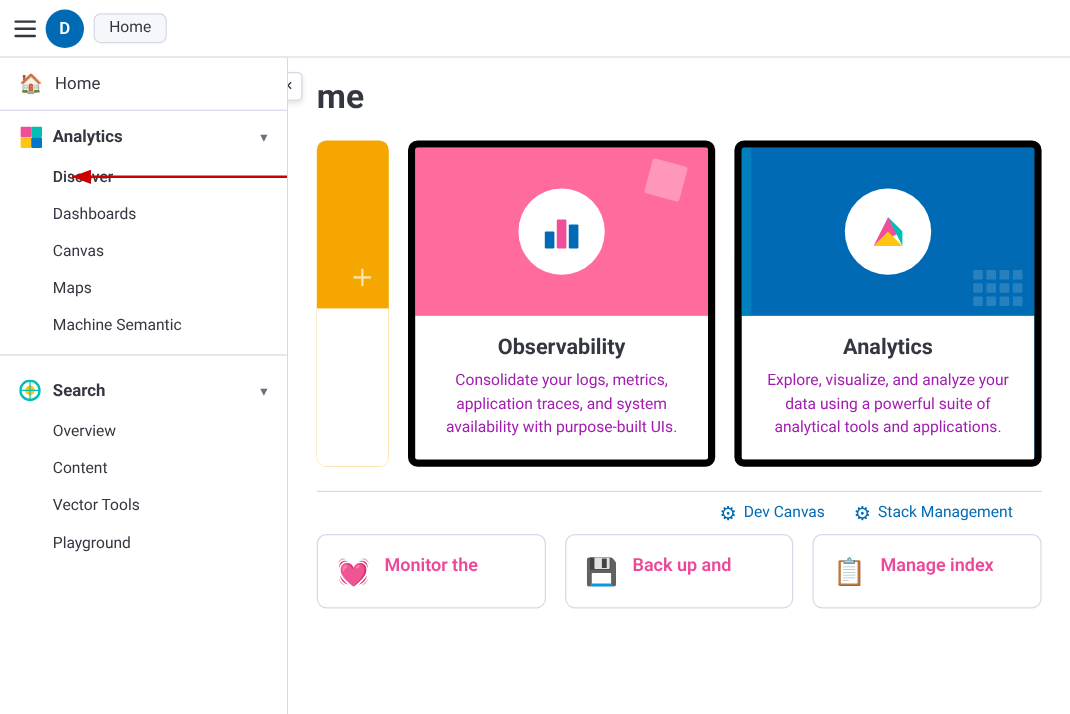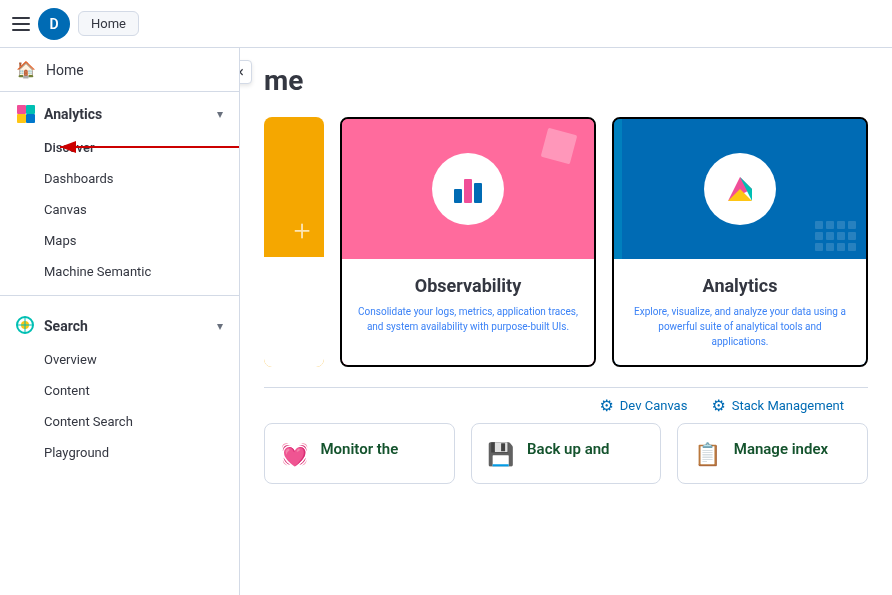--- a/index.html
+++ b/index.html
@@ -76,59 +76,59 @@
       width: 24px; height: 24px; background: #fff; border: 1px solid #d3dae6;
       border-radius: 4px; display: flex; align-items: center; justify-content: center;
       cursor: pointer; font-size: 14px; color: #343741; box-shadow: 0 2px 4px rgba(0,0,0,0.1);
     }
     .main-content { padding: 16px 24px; overflow-y: auto; height: 100%; }
     .page-title { font-size: 28px; font-weight: 700; color: #343741; margin-bottom: 20px; }
 
     
     .cards-row { display: flex; gap: 16px; margin-bottom: 20px; }
     .card {
-      flex: 1; border-radius: 8px; overflow: hidden; border: 2px solid #000000;
+      flex: 1; border-radius: 8px; overflow: hidden; border: 6px solid #000000;
       display: flex; flex-direction: column; min-width: 0;
     }
     .card-pink { background: #FF6B9D; }
     .card-blue { background: #006BB4; }
 
     .card-header {
       height: 140px; display: flex; align-items: center; justify-content: center;
       position: relative;
     }
     .card-pink .card-header { background: #FF6B9D; }
     .card-blue .card-header { background: #006BB4; }
 
     .card-icon-circle {
       width: 72px; height: 72px; background: #fff; border-radius: 50%;
       display: flex; align-items: center; justify-content: center;
     }
     .card-body { background: #fff; padding: 16px; flex: 1; }
     .card-title { font-size: 18px; font-weight: 700; color: #343741; margin-bottom: 8px; text-align: center; }
-    .card-desc { font-size: 10px; color: #3b82f6; text-align: center; line-height: 1.5; }
+    .card-desc { font-size: 13px; color: #a21caf; text-align: center; line-height: 1.5; }
 
     
     .bottom-bar {
       display: flex; align-items: center; justify-content: flex-end;
       padding: 8px 24px; border-top: 1px solid #d3dae6; gap: 24px; flex-shrink: 0;
     }
     .bottom-link {
       display: flex; align-items: center; gap: 6px; font-size: 13px; color: #006BB4; cursor: pointer;
     }
     .link-icon { font-size: 16px; }
 
     
     .bottom-cards-row { display: flex; gap: 16px; }
     .bottom-card {
       flex: 1; border: 1px solid #d3dae6; border-radius: 8px; padding: 16px;
       display: flex; align-items: flex-start; gap: 12px; cursor: pointer; min-width: 0;
     }
     .bottom-card-icon { font-size: 22px; flex-shrink: 0; margin-top: 2px; }
-    .bottom-card-title { font-size: 15px; font-weight: 600; color: #14532d; }
+    .bottom-card-title { font-size: 15px; font-weight: 600; color: #ec4899; }
 
     
     .card-deco { position: absolute; opacity: 0.3; }
     .squares-deco {
       bottom: 8px; right: 10px; display: grid; grid-template-columns: repeat(4,8px); gap: 3px;
     }
     .sq { width: 8px; height: 8px; background: rgba(255,255,255,0.5); border-radius: 1px; }
     .pink-deco { position: absolute; top: 12px; right: 20px; width: 30px; height: 30px;
       background: rgba(255,255,255,0.3); border-radius: 2px; transform: rotate(15deg); }
 
@@ -231,21 +231,21 @@
       </div>
 
       <div>
         <div class="sidebar-item">
           <span>Overview</span>
         </div>
         <div class="sidebar-item">
           <span>Content</span>
         </div>
         <div class="sidebar-item">
-          <span>Content Search</span>
+          <span>Vector Tools</span>
         </div>
         <div class="sidebar-item">
           <span>Playground</span>
         </div>
       </div>
     </div>
   </div>
 
   <div class="main">
 

